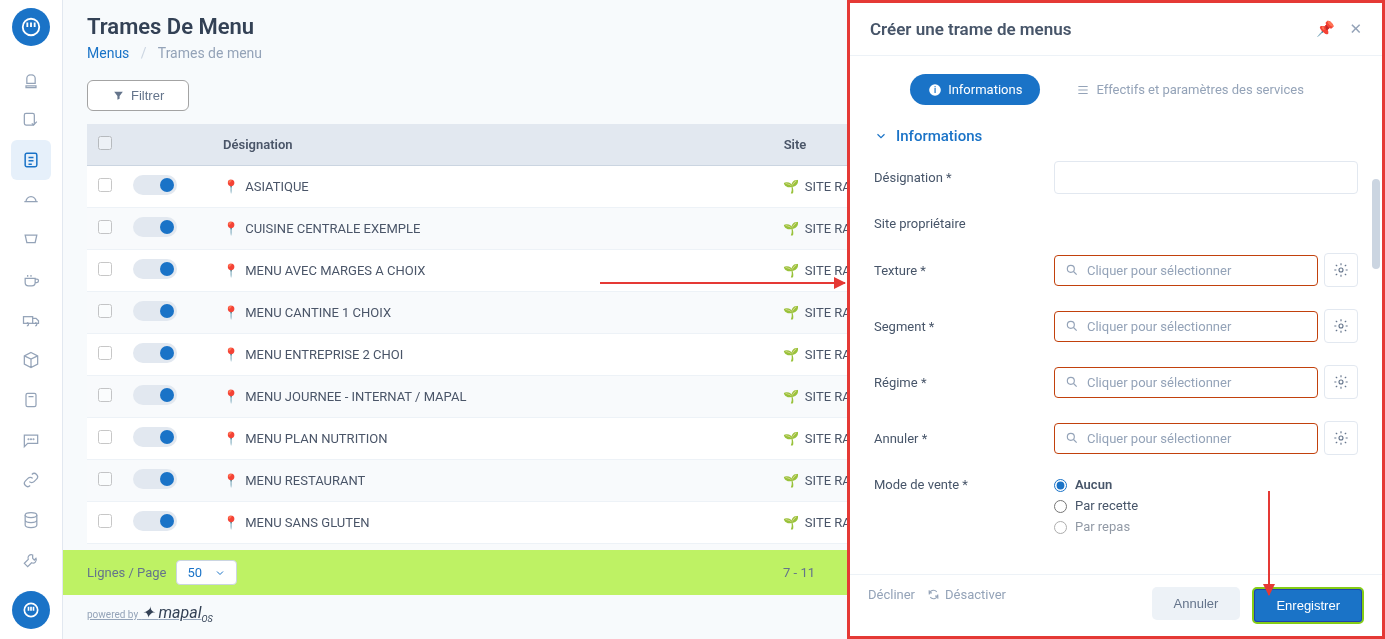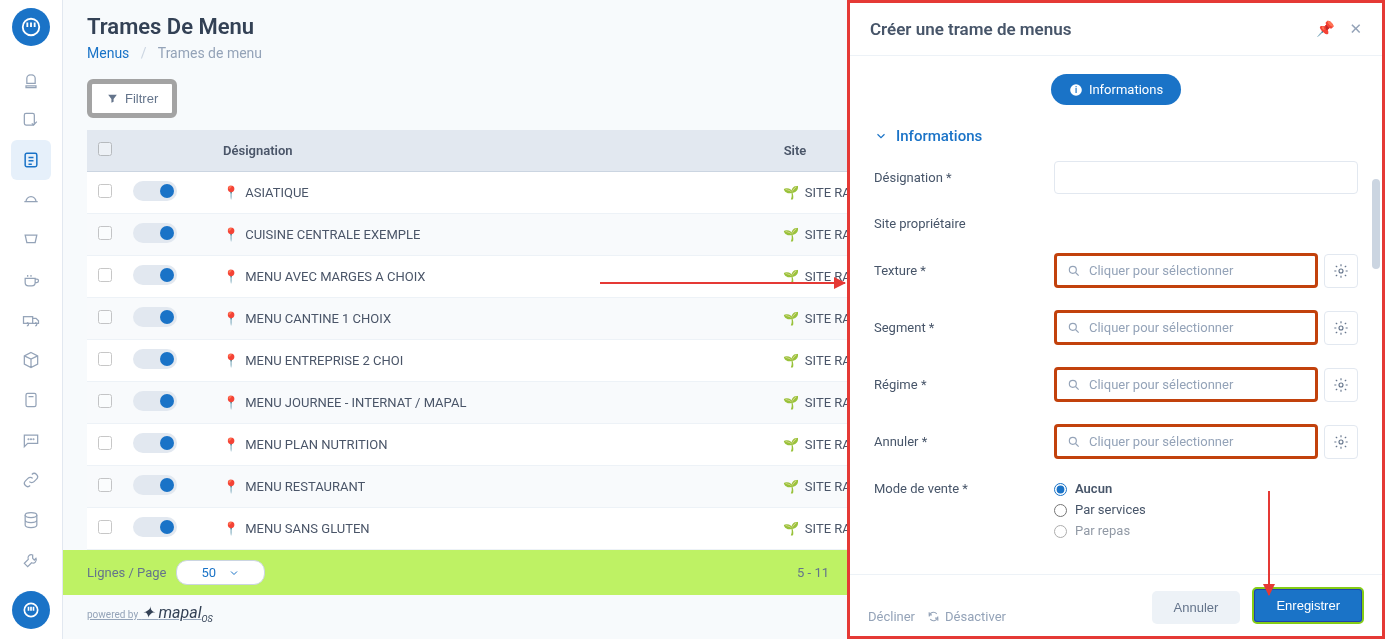--- a/index.html
+++ b/index.html
@@ -17,41 +17,41 @@
 
 
 .main { position: absolute; left: 63px; top: 0; right: 0; height: 639px; display: flex; flex-direction: column; }
 .header { padding: 14px 24px 6px; }
 .page-title { font-size: 22px; font-weight: 600; color: #334155; }
 .breadcrumb { margin-top: 6px; font-size: 14px; color: #94a3b8; }
 .breadcrumb a { color: #1a73c7; text-decoration: none; }
 .breadcrumb-sep { margin: 0 8px; color: #cbd5e1; }
 
 .toolbar { display: flex; align-items: center; gap: 14px; padding: 12px 24px; }
-.filter-btn { display: flex; align-items: center; gap: 6px; background: #fff; border: 5px solid #a3a3a3; border-radius: 6px; padding: 7px 14px; color: #64748b; cursor: pointer; font-size: 13px; }
+.filter-btn { display: flex; align-items: center; gap: 6px; background: #fff; border: 1px solid #a3a3a3; border-radius: 6px; padding: 7px 24px; color: #64748b; cursor: pointer; font-size: 13px; }
 .search-input { flex: 0 0 340px; margin-left: auto; }
 .search-input input { width: 100%; border: 1px solid #e2e8f0; border-radius: 20px; padding: 8px 16px; font-size: 13px; color: #64748b; outline: none; }
 
 .table-wrap { flex: 1; padding: 0 24px; overflow: auto; }
 table { width: 100%; border-collapse: collapse; background: #fff; font-size: 13px; }
 thead th { background: #e2e8f0; color: #4a5568; font-weight: 600; text-align: left; padding: 12px 10px; border-bottom: 1px solid #cbd5e1; }
 tbody td { padding: 9px 10px; border-bottom: 1px solid #edf2f7; color: #4a5568; }
 tbody tr:nth-child(even) { background: #f8fafc; }
 .chk { width: 36px; text-align: center; }
 .chk input { width: 14px; height: 14px; accent-color: #cbd5e1; opacity: 0.4; }
 .toggle-cell { width: 90px; }
 .toggle { width: 44px; height: 20px; background: #e2e8f0; border-radius: 10px; position: relative; display: inline-block; cursor: pointer; }
 .toggle .knob { position: absolute; width: 14px; height: 14px; background: #1a73c7; border-radius: 50%; top: 3px; right: 3px; }
 .desig { display: flex; align-items: center; gap: 6px; }
 .pin-icon { color: #94a3b8; font-size: 13px; }
 .site-cell { display: flex; align-items: center; gap: 5px; color: #4a5568; }
 
 .footer-bar { display: flex; align-items: center; padding: 10px 24px; background: #bef264; font-size: 13px; color: #64748b; }
 .lpp { display: flex; align-items: center; gap: 10px; }
-.lpp-select { display: flex; align-items: center; gap: 12px; color: #1a73c7; border: 1px solid #cbd5e1; padding: 4px 24px; border-radius: 11px; background: #fff; cursor: pointer; }
+.lpp-select { display: flex; align-items: center; gap: 12px; color: #1a73c7; border: 1px solid #cbd5e1; padding: 4px 10px; border-radius: 4px; background: #fff; cursor: pointer; }
 .page-info { margin: 0 auto; }
 
 .copyright { display: flex; justify-content: space-between; padding: 8px 24px; font-size: 12px; color: #94a3b8; text-decoration: underline; }
 .mapal-logo { font-style: italic; color: #334155; font-size: 16px; }
 .legal-links a { color: #1a73c7; text-decoration: none; }
 .legal-sep { color: #cbd5e1; margin: 0 6px; }
 
 
 .panel-overlay { position: absolute; top: 0; right: 0; width: 538px; height: 639px; background: #fff; border: 3px solid #e53935; display: flex; flex-direction: column; }
 .panel-header { display: flex; align-items: center; padding: 16px 20px; border-bottom: 1px solid #edf2f7; }
@@ -63,30 +63,30 @@
 .tab-pill { display: flex; align-items: center; gap: 6px; padding: 8px 18px; border-radius: 20px; font-size: 13px; cursor: pointer; }
 .tab-pill.active { background: #1a73c7; color: #fff; }
 .tab-pill.inactive { color: #94a3b8; }
 
 .panel-body { flex: 1; overflow-y: auto; padding: 0 24px 10px; position: relative; }
 .panel-section-hdr { display: flex; align-items: center; gap: 8px; color: #1a73c7; font-size: 15px; font-weight: 500; padding: 8px 0 16px; cursor: pointer; }
 .form-row { display: flex; align-items: center; margin-bottom: 22px; gap: 20px; }
 .form-label { width: 160px; color: #475569; font-size: 13px; }
 .form-input-wrap { flex: 1; display: flex; gap: 6px; align-items: center; }
 .text-input { flex: 1; border: 1px solid #e2e8f0; border-radius: 4px; padding: 8px 10px; font-size: 13px; outline: none; }
-.picker { flex: 1; border: 3px solid #c2410c; border-radius: 4px; padding: 7px 10px; display: flex; align-items: center; gap: 8px; color: #94a3b8; font-size: 13px; cursor: pointer; background: #fff; }
+.picker { flex: 1; border: 1px solid #c2410c; border-radius: 4px; padding: 7px 10px; display: flex; align-items: center; gap: 8px; color: #94a3b8; font-size: 13px; cursor: pointer; background: #fff; }
 .picker svg { width: 14px; height: 14px; }
 .gear-btn { width: 34px; height: 34px; border: 1px solid #e2e8f0; border-radius: 4px; display: flex; align-items: center; justify-content: center; color: #64748b; cursor: pointer; background: #fff; }
 .radio-group { display: flex; flex-direction: column; gap: 6px; }
 .radio-opt { display: flex; align-items: flex-end; gap: 8px; font-size: 13px; color: #475569; }
 .radio-opt input { accent-color: #1a73c7; }
 .radio-opt.sel { font-weight: 600; }
 .scrollbar-stub { position: absolute; right: 2px; top: 60px; width: 8px; height: 90px; background: #cbd5e1; border-radius: 4px; }
 
-.panel-footer { display: flex; align-items: flex-end; gap: 12px; padding: 12px 18px; border-top: 1px solid #edf2f7; }
+.panel-footer { display: flex; align-items: flex-start; gap: 12px; padding: 12px 18px; border-top: 1px solid #edf2f7; }
 .panel-footer .spacer { flex: 1; }
 .link-btn { color: #94a3b8; font-size: 13px; cursor: pointer; display: flex; align-items: center; gap: 5px; }
 .btn { padding: 9px 22px; border-radius: 5px; font-size: 13px; cursor: pointer; border: none; }
 .btn-secondary { background: #edf2f7; color: #64748b; }
 .btn-primary { background: #1a73c7; color: #fff; border: 2px solid #84cc16; outline: 1px solid #1e40af; outline-offset: -3px; }
 
 
 .arrow-h { position: absolute; top: 282px; left: 600px; width: 245px; height: 2px; background: #e53935; }
 .arrow-h::after { content: ''; position: absolute; right: -1px; top: -5px; border-left: 12px solid #e53935; border-top: 6px solid transparent; border-bottom: 6px solid transparent; }
 .arrow-v { position: absolute; top: 488px; right: 112px; width: 2px; height: 104px; background: #e53935; z-index: 10; }
@@ -396,21 +396,21 @@
   <div class="footer-bar">
     <div class="lpp">
       <span>Lignes / Page</span>
       <div class="lpp-select">
         <span>50</span>
         <svg width="12" height="12" viewBox="0 0 24 24" fill="none" stroke="currentColor" stroke-width="2">
             <path d="M6 9l6 6 6-6"></path>
           </svg>
       </div>
     </div>
-    <div class="page-info">5 - 11</div>
+    <div class="page-info">7 - 11</div>
   </div>
 
   <div class="copyright">
     <div>
       <small>powered by</small>
       <span class="mapal-logo">✦ <span>mapal</span><sub style="font-size:9px">OS</sub></span>
     </div>
     <div class="legal-links" style="text-align:right">
       <div>
         <a href="#">Conditions d'utilisation</a>
@@ -433,20 +433,26 @@
     </div>
   </div>
 
   <div class="panel-tabs">
     <div class="tab-pill active">
       <svg width="14" height="14" viewBox="0 0 24 24" fill="currentColor">
           <circle cx="12" cy="12" r="10"></circle>
           <text x="12" y="17" text-anchor="middle" fill="#1a73c7" font-size="14" font-weight="bold">i</text>
         </svg>
       <span>Informations</span>
+    </div>
+    <div class="tab-pill inactive">
+      <svg width="14" height="14" viewBox="0 0 24 24" fill="none" stroke="currentColor" stroke-width="2">
+          <path d="M4 6h16M4 12h16M4 18h16"></path>
+        </svg>
+      <span>Effectifs et paramètres des services</span>
     </div>
   </div>
 
   <div class="panel-body">
     <div class="scrollbar-stub"></div>
     <div class="panel-section-hdr">
       <svg width="14" height="14" viewBox="0 0 24 24" fill="none" stroke="currentColor" stroke-width="2">
           <path d="M6 9l6 6 6-6"></path>
         </svg>
       <span>Informations</span>
@@ -543,21 +549,21 @@
     <div class="form-row" style="align-items:flex-start">
       <div class="form-label">Mode de vente *</div>
       <div class="form-input-wrap">
         <div class="radio-group">
           <label class="radio-opt sel">
               <input type="radio" name="mode" checked="" style="">
               <span>Aucun</span>
             </label>
           <label class="radio-opt">
               <input type="radio" name="mode" style="">
-              <span>Par services</span>
+              <span>Par recette</span>
             </label>
           <label class="radio-opt" style="opacity:.6">
               <input type="radio" name="mode" style="">
               <span>Par repas</span>
             </label>
         </div>
       </div>
     </div>
   </div>
 

